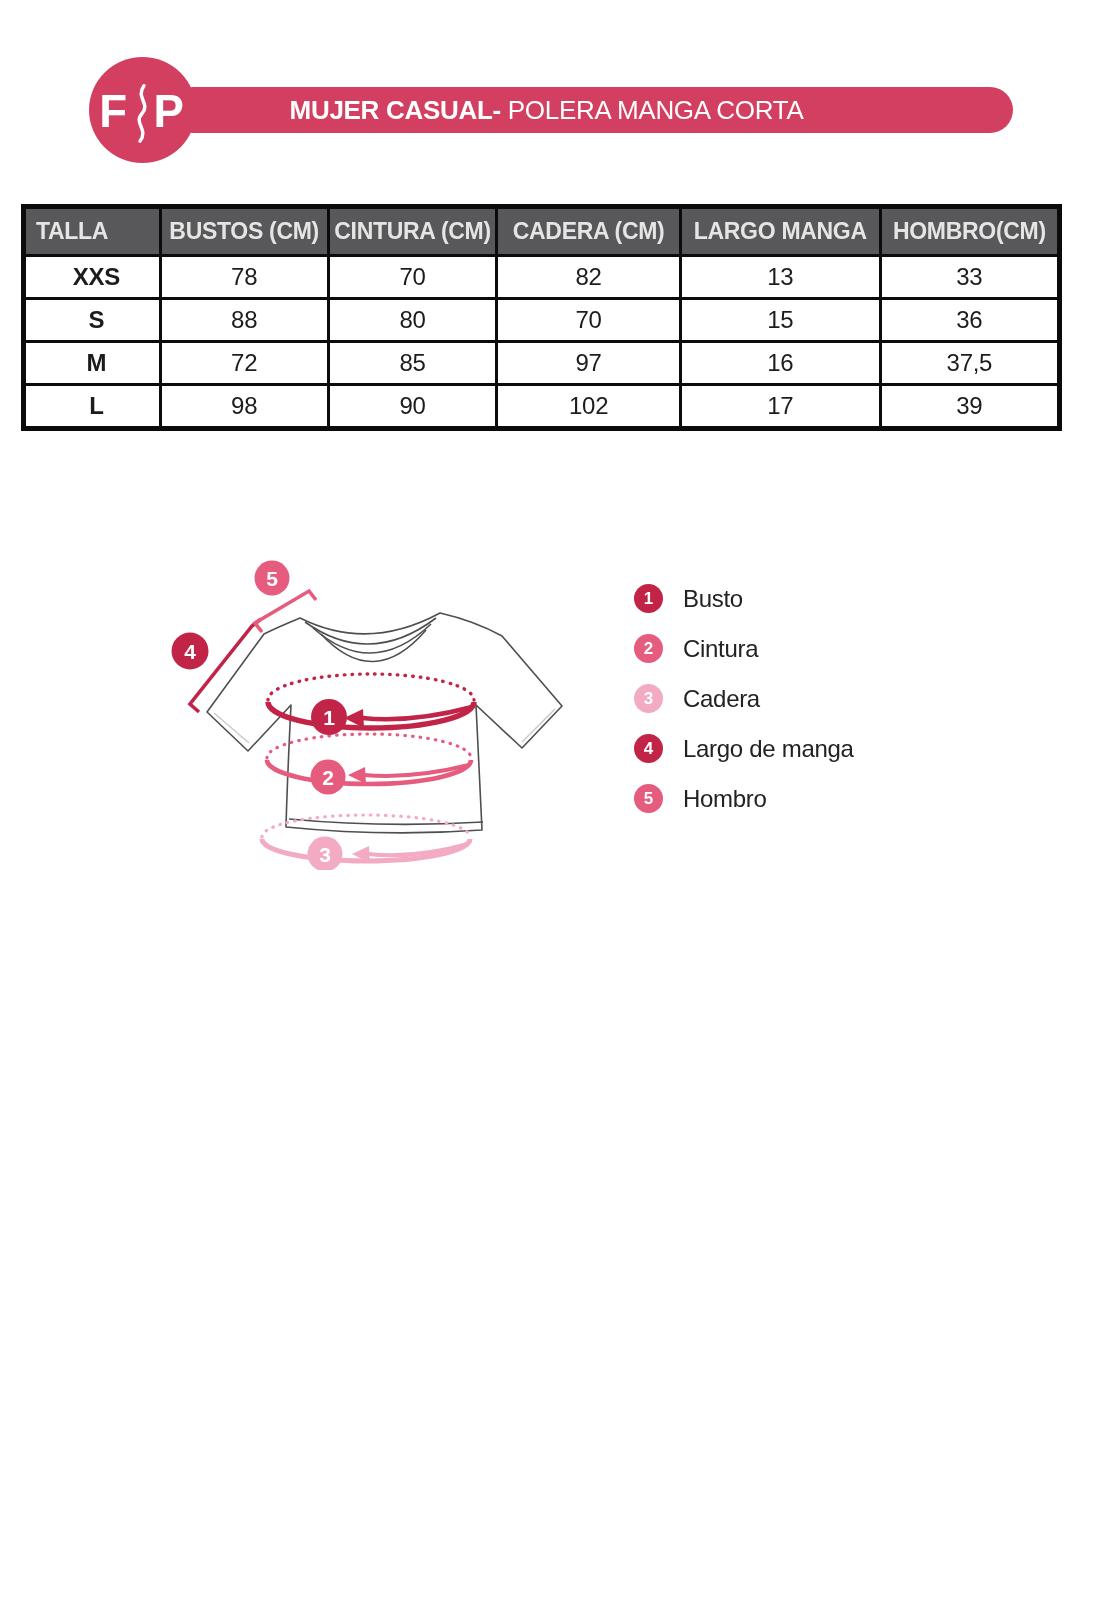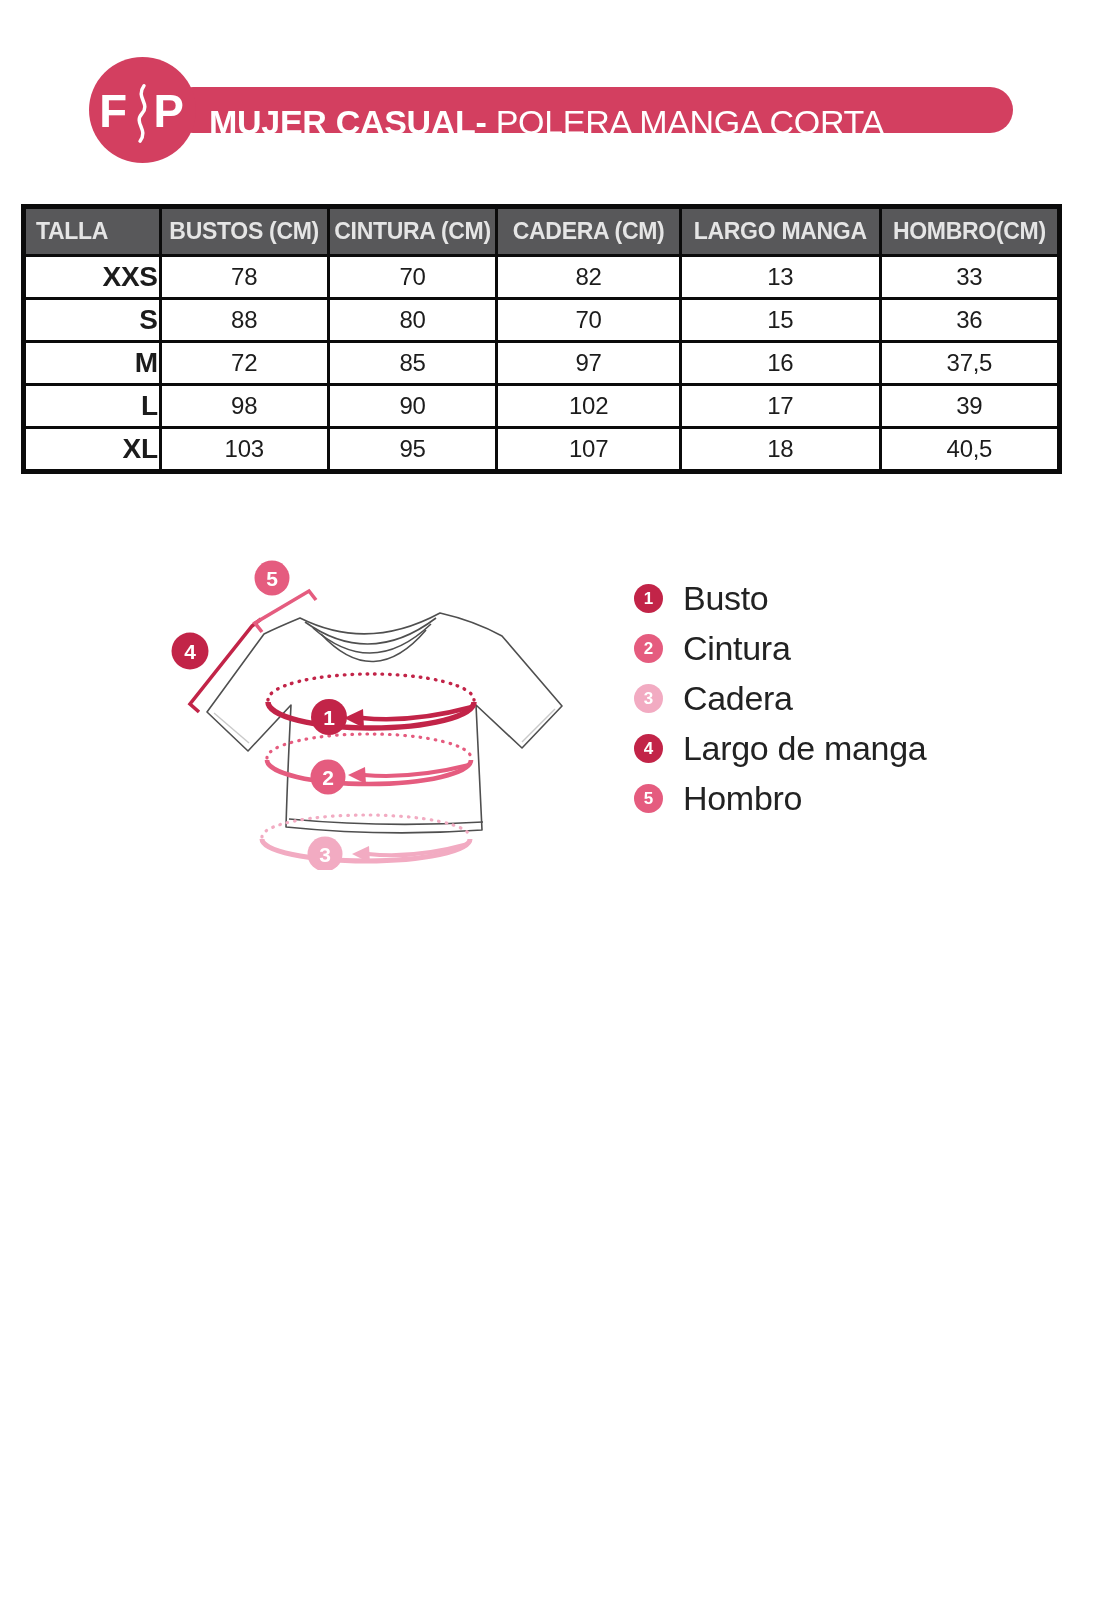--- a/index.html
+++ b/index.html
@@ -6,22 +6,22 @@
   .page{
     position:relative;width:1104px;height:1600px;background:#fff;overflow:hidden;
     font-family:"Liberation Sans", sans-serif;color:#1c1c1c;
   }
   
   .banner{
     position:absolute;left:170px;top:87px;width:843px;height:46px;
     background:var(--banner);border-radius:23px;
   }
   .banner-text{
-    position:absolute;left:0;right:90px;top:12px;height:46px;line-height:47px;
-    text-align:center;color:#fff;font-size:34px;letter-spacing:-0.3px;white-space:nowrap;
+    position:absolute;left:0;right:90px;top:0;height:46px;line-height:47px;
+    text-align:center;color:#fff;font-size:26px;letter-spacing:-0.3px;white-space:nowrap;
   }
   .banner-text .bold{font-weight:bold;}
   .logo{
     position:absolute;left:89px;top:57px;width:107px;height:106px;border-radius:50%;
     background:var(--banner);
   }
   
   table.size-table{
     position:absolute;left:21px;top:204px;width:1041px;
     border-collapse:collapse;table-layout:fixed;
@@ -29,31 +29,31 @@
   }
   table.size-table th{
     background:var(--headerbg);color:#e5e5e5;font-weight:bold;font-size:23px;
     height:43px;border:3px solid #0b0b0b;text-align:center;letter-spacing:-0.3px;
   }
   table.size-table th.first{text-align:left;padding-left:10px;}
   table.size-table td{
     font-size:24px;height:38px;border:3px solid #0b0b0b;text-align:center;
     letter-spacing:-0.3px;background:#fff;
   }
-  table.size-table td.size{font-weight:bold;text-align:right;padding-left:9px;font-size:28px;}
+  table.size-table td.size{font-weight:bold;text-align:center;padding-left:9px;font-size:24px;}
   
   .diagram{position:absolute;left:150px;top:540px;width:420px;height:330px;}
   
   .legend{position:absolute;left:634px;top:584px;display:flex;flex-direction:column;gap:21px;}
   .legend-item{display:flex;align-items:center;gap:20px;height:29px;}
   .legend-badge{
     width:29px;height:29px;border-radius:50%;color:#fff;font-weight:bold;font-size:17px;
     display:flex;align-items:center;justify-content:center;flex:0 0 29px;
   }
-  .legend-label{font-size:34px;color:#222;letter-spacing:-0.3px;}
+  .legend-label{font-size:24px;color:#222;letter-spacing:-0.3px;}
 </style>
 </head>
 <body>
 
 <div class="page">
 
   <div class="banner">
     <div class="banner-text">
       <span class="bold">MUJER CASUAL-</span><span> POLERA MANGA CORTA</span>
     </div>
@@ -111,28 +111,20 @@
         <td>16</td>
         <td>37,5</td>
       </tr>
       <tr>
         <td class="size">L</td>
         <td>98</td>
         <td>90</td>
         <td>102</td>
         <td>17</td>
         <td>39</td>
-      </tr>
-      <tr>
-        <td class="size">XL</td>
-        <td>103</td>
-        <td>95</td>
-        <td>107</td>
-        <td>18</td>
-        <td>40,5</td>
       </tr>
     </tbody>
   </table>
 
   <svg class="diagram" viewBox="0 0 420 330">
 
     <g stroke="var(--shirt)" stroke-width="1.6" fill="#fff" stroke-linejoin="round">
       <path d="M150,78 C138,83 126,88 114,94 L57,172 L98,211 L141,165
                C139,205 137,250 136,287
                Q 235,297 332,290

